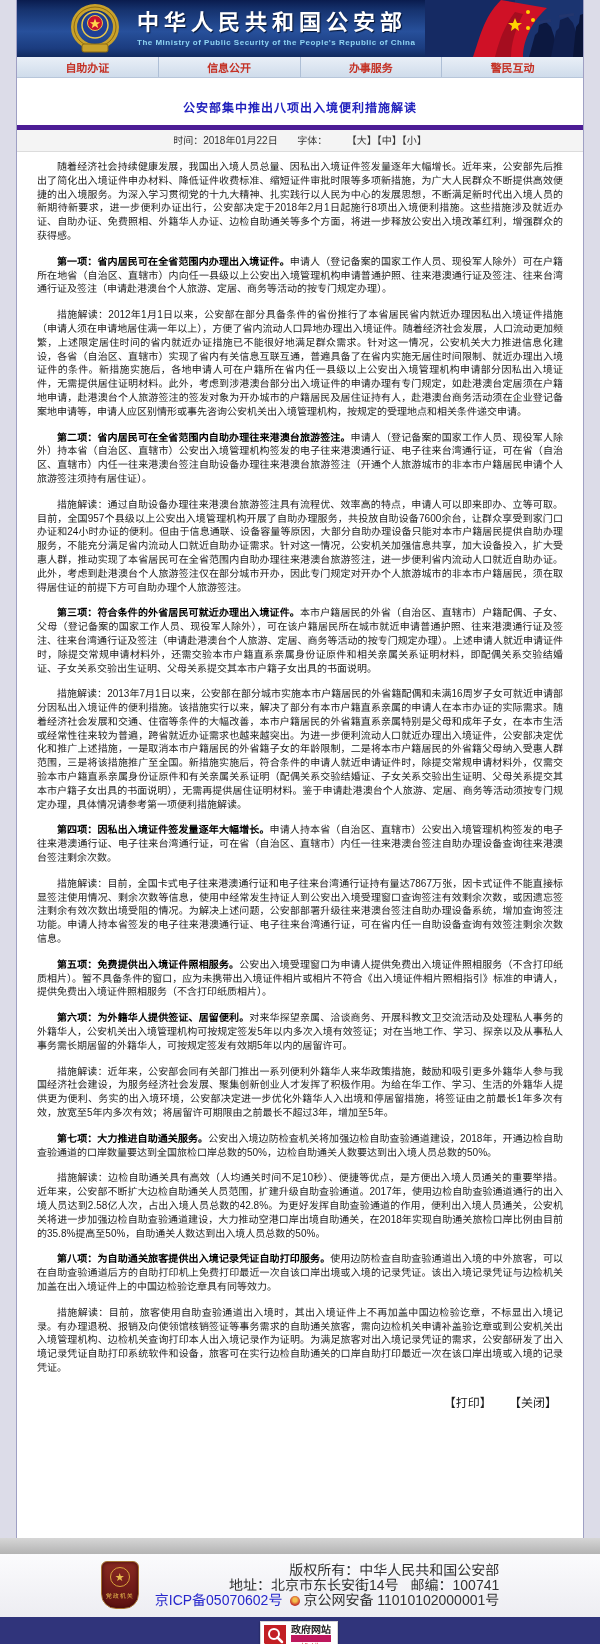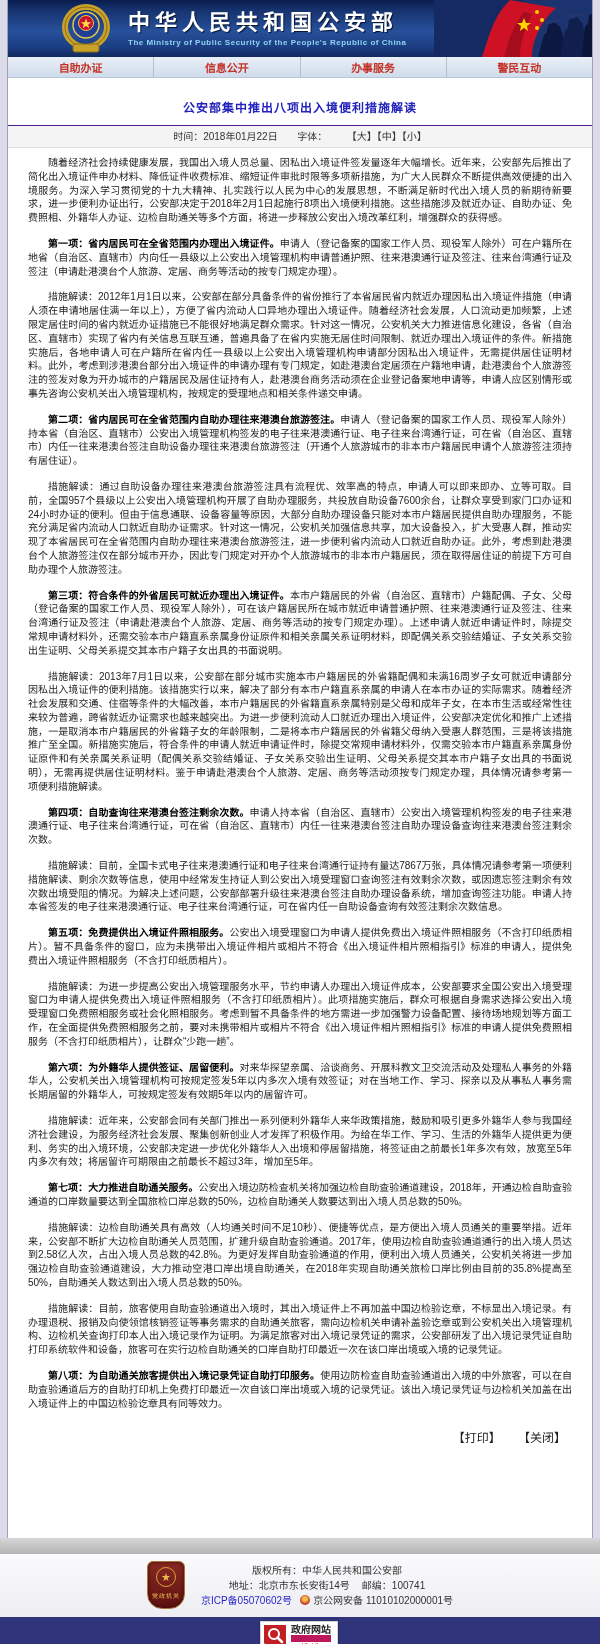--- a/index.html
+++ b/index.html
@@ -1,21 +1,21 @@
 <!DOCTYPE html>
 <html lang="zh-CN"><head>
 <meta charset="utf-8">
 <style>
   html,body{margin:0;padding:0;}
   body{
     width:600px;background:#dcdce8;
     font-family:"Liberation Sans","DejaVu Sans",sans-serif;
     color:#222;
   }
-  .frame{margin:0 7px;background:#fff;border-left:1px solid #9fa0c4;border-right:1px solid #9fa0c4;}
+  .frame{margin:0 16px;background:#fff;border-left:1px solid #9fa0c4;border-right:1px solid #9fa0c4;}
 
   
   .header{
     position:relative;height:57px;overflow:hidden;
     background:linear-gradient(180deg,#0a1c4e 0%,#16336f 18%,#27509b 55%,#1b3c7f 85%,#122a5e 100%);
     display:flex;align-items:center;
   }
   .emblem{margin-left:54px;width:48px;height:52px;flex:0 0 auto;position:relative;z-index:2;}
   .titles{margin-left:18px;position:relative;z-index:2;}
   .site-title{color:#fff;font-size:22px;font-weight:bold;letter-spacing:5px;line-height:24px;text-shadow:1px 1px 1px #05122e;white-space:nowrap;}
@@ -35,21 +35,21 @@
   .nav-item:first-child{border-left:none;}
 
   
   .content{min-height:1460px;box-sizing:border-box;padding:12px 0 8px;}
   .article-title{
     margin:8px 20px 10px;text-align:center;
     color:#2323bd;font-size:12px;font-weight:bold;letter-spacing:1px;
   }
   .meta-bar{
     height:21px;line-height:21px;text-align:center;
-    background:#f4f4f4;border-top:1px solid #4c1d95;border-bottom:1px solid #dcdcdc;
+    background:#f4f4f4;border-top:5px solid #4c1d95;border-bottom:1px solid #dcdcdc;
     font-size:10px;color:#333;
   }
   .meta-bar .sep{display:inline-block;width:14px;}
   .meta-bar a{color:#333;text-decoration:none;cursor:pointer;}
   .article-body{padding:8px 20px 0;}
   .para{
     margin:0 0 12px;font-size:10px;line-height:13.8px;color:#1c1c1c;
     text-indent:2em;text-align:justify;
   }
   .para b{font-weight:bold;color:#000;}
@@ -68,21 +68,21 @@
     background:linear-gradient(180deg,#8a2a22,#5d1111);
     border:1px solid #a67434;border-radius:6px 6px 15px 15px;
     box-shadow:inset 0 0 4px #3c0808;
   }
   .shield-emblem{
     width:18px;height:18px;margin:5px auto 0;border:1px solid #d9a43c;border-radius:50%;
     color:#e7bb4e;font-size:11px;line-height:18px;text-align:center;
   }
   .shield-emblem::after{content:"\2605";}
   .shield-label{color:#e7bb4e;font-size:6px;text-align:center;margin-top:4px;letter-spacing:1px;white-space:nowrap;}
-  .footer-lines{font-size:10px;color:#333;text-align:center;line-height:15px;}
+  .footer-lines{font-size:14px;color:#333;text-align:right;line-height:15px;}
   .footer-lines .addr-gap{display:inline-block;width:12px;}
   .icp-link{color:#2626cc;text-decoration:none;cursor:pointer;}
   .beian-link{color:#333;text-decoration:none;cursor:pointer;}
   .beian-icon{
     display:inline-block;width:10px;height:10px;border-radius:50%;vertical-align:-1px;margin:0 3px 0 8px;
     background:radial-gradient(circle at 50% 40%,#f3c14b 25%,#c8342b 65%,#8e1f18 100%);
   }
   .bottom-bar{height:38px;background:#30347b;position:relative;}
   .find-error{
     position:absolute;left:260px;top:4px;display:flex;align-items:stretch;cursor:pointer;
@@ -149,30 +149,29 @@
       <a>【大】</a><a>【中】</a><a>【小】</a>
     </div>
     <div class="article-body">
         <p class="para">随着经济社会持续健康发展，我国出入境人员总量、因私出入境证件签发量逐年大幅增长。近年来，公安部先后推出了简化出入境证件申办材料、降低证件收费标准、缩短证件审批时限等多项新措施，为广大人民群众不断提供高效便捷的出入境服务。为深入学习贯彻党的十九大精神、扎实践行以人民为中心的发展思想，不断满足新时代出入境人员的新期待新要求，进一步便利办证出行，公安部决定于2018年2月1日起施行8项出入境便利措施。这些措施涉及就近办证、自助办证、免费照相、外籍华人办证、边检自助通关等多个方面，将进一步释放公安出入境改革红利，增强群众的获得感。</p>
         <p class="para"><b>第一项：省内居民可在全省范围内办理出入境证件。</b>申请人（登记备案的国家工作人员、现役军人除外）可在户籍所在地省（自治区、直辖市）内向任一县级以上公安出入境管理机构申请普通护照、往来港澳通行证及签注、往来台湾通行证及签注（申请赴港澳台个人旅游、定居、商务等活动的按专门规定办理）。</p>
         <p class="para">措施解读：2012年1月1日以来，公安部在部分具备条件的省份推行了本省居民省内就近办理因私出入境证件措施（申请人须在申请地居住满一年以上），方便了省内流动人口异地办理出入境证件。随着经济社会发展，人口流动更加频繁，上述限定居住时间的省内就近办证措施已不能很好地满足群众需求。针对这一情况，公安机关大力推进信息化建设，各省（自治区、直辖市）实现了省内有关信息互联互通，普遍具备了在省内实施无居住时间限制、就近办理出入境证件的条件。新措施实施后，各地申请人可在户籍所在省内任一县级以上公安出入境管理机构申请部分因私出入境证件，无需提供居住证明材料。此外，考虑到涉港澳台部分出入境证件的申请办理有专门规定，如赴港澳台定居须在户籍地申请，赴港澳台个人旅游签注的签发对象为开办城市的户籍居民及居住证持有人，赴港澳台商务活动须在企业登记备案地申请等，申请人应区别情形或事先咨询公安机关出入境管理机构，按规定的受理地点和相关条件递交申请。</p>
         <p class="para"><b>第二项：省内居民可在全省范围内自助办理往来港澳台旅游签注。</b>申请人（登记备案的国家工作人员、现役军人除外）持本省（自治区、直辖市）公安出入境管理机构签发的电子往来港澳通行证、电子往来台湾通行证，可在省（自治区、直辖市）内任一往来港澳台签注自助设备办理往来港澳台旅游签注（开通个人旅游城市的非本市户籍居民申请个人旅游签注须持有居住证）。</p>
         <p class="para">措施解读：通过自助设备办理往来港澳台旅游签注具有流程优、效率高的特点，申请人可以即来即办、立等可取。目前，全国957个县级以上公安出入境管理机构开展了自助办理服务，共投放自助设备7600余台，让群众享受到家门口办证和24小时办证的便利。但由于信息通联、设备容量等原因，大部分自助办理设备只能对本市户籍居民提供自助办理服务，不能充分满足省内流动人口就近自助办证需求。针对这一情况，公安机关加强信息共享，加大设备投入，扩大受惠人群，推动实现了本省居民可在全省范围内自助办理往来港澳台旅游签注，进一步便利省内流动人口就近自助办证。此外，考虑到赴港澳台个人旅游签注仅在部分城市开办，因此专门规定对开办个人旅游城市的非本市户籍居民，须在取得居住证的前提下方可自助办理个人旅游签注。</p>
         <p class="para"><b>第三项：符合条件的外省居民可就近办理出入境证件。</b>本市户籍居民的外省（自治区、直辖市）户籍配偶、子女、父母（登记备案的国家工作人员、现役军人除外），可在该户籍居民所在城市就近申请普通护照、往来港澳通行证及签注、往来台湾通行证及签注（申请赴港澳台个人旅游、定居、商务等活动的按专门规定办理）。上述申请人就近申请证件时，除提交常规申请材料外，还需交验本市户籍直系亲属身份证原件和相关亲属关系证明材料，即配偶关系交验结婚证、子女关系交验出生证明、父母关系提交其本市户籍子女出具的书面说明。</p>
         <p class="para">措施解读：2013年7月1日以来，公安部在部分城市实施本市户籍居民的外省籍配偶和未满16周岁子女可就近申请部分因私出入境证件的便利措施。该措施实行以来，解决了部分有本市户籍直系亲属的申请人在本市办证的实际需求。随着经济社会发展和交通、住宿等条件的大幅改善，本市户籍居民的外省籍直系亲属特别是父母和成年子女，在本市生活或经常性往来较为普遍，跨省就近办证需求也越来越突出。为进一步便利流动人口就近办理出入境证件，公安部决定优化和推广上述措施，一是取消本市户籍居民的外省籍子女的年龄限制，二是将本市户籍居民的外省籍父母纳入受惠人群范围，三是将该措施推广至全国。新措施实施后，符合条件的申请人就近申请证件时，除提交常规申请材料外，仅需交验本市户籍直系亲属身份证原件和有关亲属关系证明（配偶关系交验结婚证、子女关系交验出生证明、父母关系提交其本市户籍子女出具的书面说明），无需再提供居住证明材料。鉴于申请赴港澳台个人旅游、定居、商务等活动须按专门规定办理，具体情况请参考第一项便利措施解读。</p>
-        <p class="para"><b>第四项：自助查询往来港澳台签注剩余次数。</b>申请人持本省（自治区、直辖市）公安出入境管理机构签发的电子往来港澳通行证、电子往来台湾通行证，可在省（自治区、直辖市）内任一往来港澳台签注自助办理设备查询往来港澳台签注剩余次数。</p>
-        <p class="para">措施解读：目前，全国卡式电子往来港澳通行证和电子往来台湾通行证持有量达7867万张，具体情况请参考第一项便利措施解读、剩余次数等信息，使用中经常发生持证人到公安出入境受理窗口查询签注有效剩余次数，或因遗忘签注剩余有效次数出境受阻的情况。为解决上述问题，公安部部署升级往来港澳台签注自助办理设备系统，增加查询签注功能。申请人持本省签发的电子往来港澳通行证、电子往来台湾通行证，可在省内任一自助设备查询有效签注剩余次数信息。</p>
+        <p class="para"><b>第四项：因私出入境证件签发量逐年大幅增长。</b>申请人持本省（自治区、直辖市）公安出入境管理机构签发的电子往来港澳通行证、电子往来台湾通行证，可在省（自治区、直辖市）内任一往来港澳台签注自助办理设备查询往来港澳台签注剩余次数。</p>
+        <p class="para">措施解读：目前，全国卡式电子往来港澳通行证和电子往来台湾通行证持有量达7867万张，因卡式证件不能直接标显签注使用情况、剩余次数等信息，使用中经常发生持证人到公安出入境受理窗口查询签注有效剩余次数，或因遗忘签注剩余有效次数出境受阻的情况。为解决上述问题，公安部部署升级往来港澳台签注自助办理设备系统，增加查询签注功能。申请人持本省签发的电子往来港澳通行证、电子往来台湾通行证，可在省内任一自助设备查询有效签注剩余次数信息。</p>
         <p class="para"><b>第五项：免费提供出入境证件照相服务。</b>公安出入境受理窗口为申请人提供免费出入境证件照相服务（不含打印纸质相片）。暂不具备条件的窗口，应为未携带出入境证件相片或相片不符合《出入境证件相片照相指引》标准的申请人，提供免费出入境证件照相服务（不含打印纸质相片）。</p>
-        <p class="para">措施解读：为进一步提高公安出入境管理服务水平，节约申请人办理出入境证件成本，公安部要求全国公安出入境受理窗口为申请人提供免费出入境证件照相服务（不含打印纸质相片）。此项措施实施后，群众可根据自身需求选择公安出入境受理窗口免费照相服务或社会化照相服务。考虑到暂不具备条件的地方需进一步加强警力设备配置、接待场地规划等方面工作，在全面提供免费照相服务之前，要对未携带相片或相片不符合《出入境证件相片照相指引》标准的申请人提供免费照相服务（不含打印纸质相片），让群众“少跑一趟”。</p>
         <p class="para"><b>第六项：为外籍华人提供签证、居留便利。</b>对来华探望亲属、洽谈商务、开展科教文卫交流活动及处理私人事务的外籍华人，公安机关出入境管理机构可按规定签发5年以内多次入境有效签证；对在当地工作、学习、探亲以及从事私人事务需长期居留的外籍华人，可按规定签发有效期5年以内的居留许可。</p>
         <p class="para">措施解读：近年来，公安部会同有关部门推出一系列便利外籍华人来华政策措施，鼓励和吸引更多外籍华人参与我国经济社会建设，为服务经济社会发展、聚集创新创业人才发挥了积极作用。为给在华工作、学习、生活的外籍华人提供更为便利、务实的出入境环境，公安部决定进一步优化外籍华人入出境和停居留措施，将签证由之前最长1年多次有效，放宽至5年内多次有效；将居留许可期限由之前最长不超过3年，增加至5年。</p>
         <p class="para"><b>第七项：大力推进自助通关服务。</b>公安出入境边防检查机关将加强边检自助查验通道建设，2018年，开通边检自助查验通道的口岸数量要达到全国旅检口岸总数的50%，边检自助通关人数要达到出入境人员总数的50%。</p>
         <p class="para">措施解读：边检自助通关具有高效（人均通关时间不足10秒）、便捷等优点，是方便出入境人员通关的重要举措。近年来，公安部不断扩大边检自助通关人员范围，扩建升级自助查验通道。2017年，使用边检自助查验通道通行的出入境人员达到2.58亿人次，占出入境人员总数的42.8%。为更好发挥自助查验通道的作用，便利出入境人员通关，公安机关将进一步加强边检自助查验通道建设，大力推动空港口岸出境自助通关，在2018年实现自助通关旅检口岸比例由目前的35.8%提高至50%，自助通关人数达到出入境人员总数的50%。</p>
+        <p class="para"><b>第八项：为自助通关旅客提供出入境记录凭证自助打印服务。</b>使用边防检查自助查验通道出入境的中外旅客，可以在自助查验通道后方的自助打印机上免费打印最近一次自该口岸出境或入境的记录凭证。该出入境记录凭证与边检机关加盖在出入境证件上的中国边检验讫章具有同等效力。</p>
         <p class="para">措施解读：目前，旅客使用自助查验通道出入境时，其出入境证件上不再加盖中国边检验讫章，不标显出入境记录。有办理退税、报销及向使领馆核销签证等事务需求的自助通关旅客，需向边检机关申请补盖验讫章或到公安机关出入境管理机构、边检机关查询打印本人出入境记录作为证明。为满足旅客对出入境记录凭证的需求，公安部研发了出入境记录凭证自助打印系统软件和设备，旅客可在实行边检自助通关的口岸自助打印最近一次在该口岸出境或入境的记录凭证。</p>
-        <p class="para"><b>第八项：为自助通关旅客提供出入境记录凭证自助打印服务。</b>使用边防检查自助查验通道出入境的中外旅客，可以在自助查验通道后方的自助打印机上免费打印最近一次自该口岸出境或入境的记录凭证。该出入境记录凭证与边检机关加盖在出入境证件上的中国边检验讫章具有同等效力。</p>
       </div>
     <div class="article-actions">
       <a>【打印】</a>
       <a>【关闭】</a>
     </div>
   </main>
 </div>
 
 <div class="gray-bar"></div>
 

